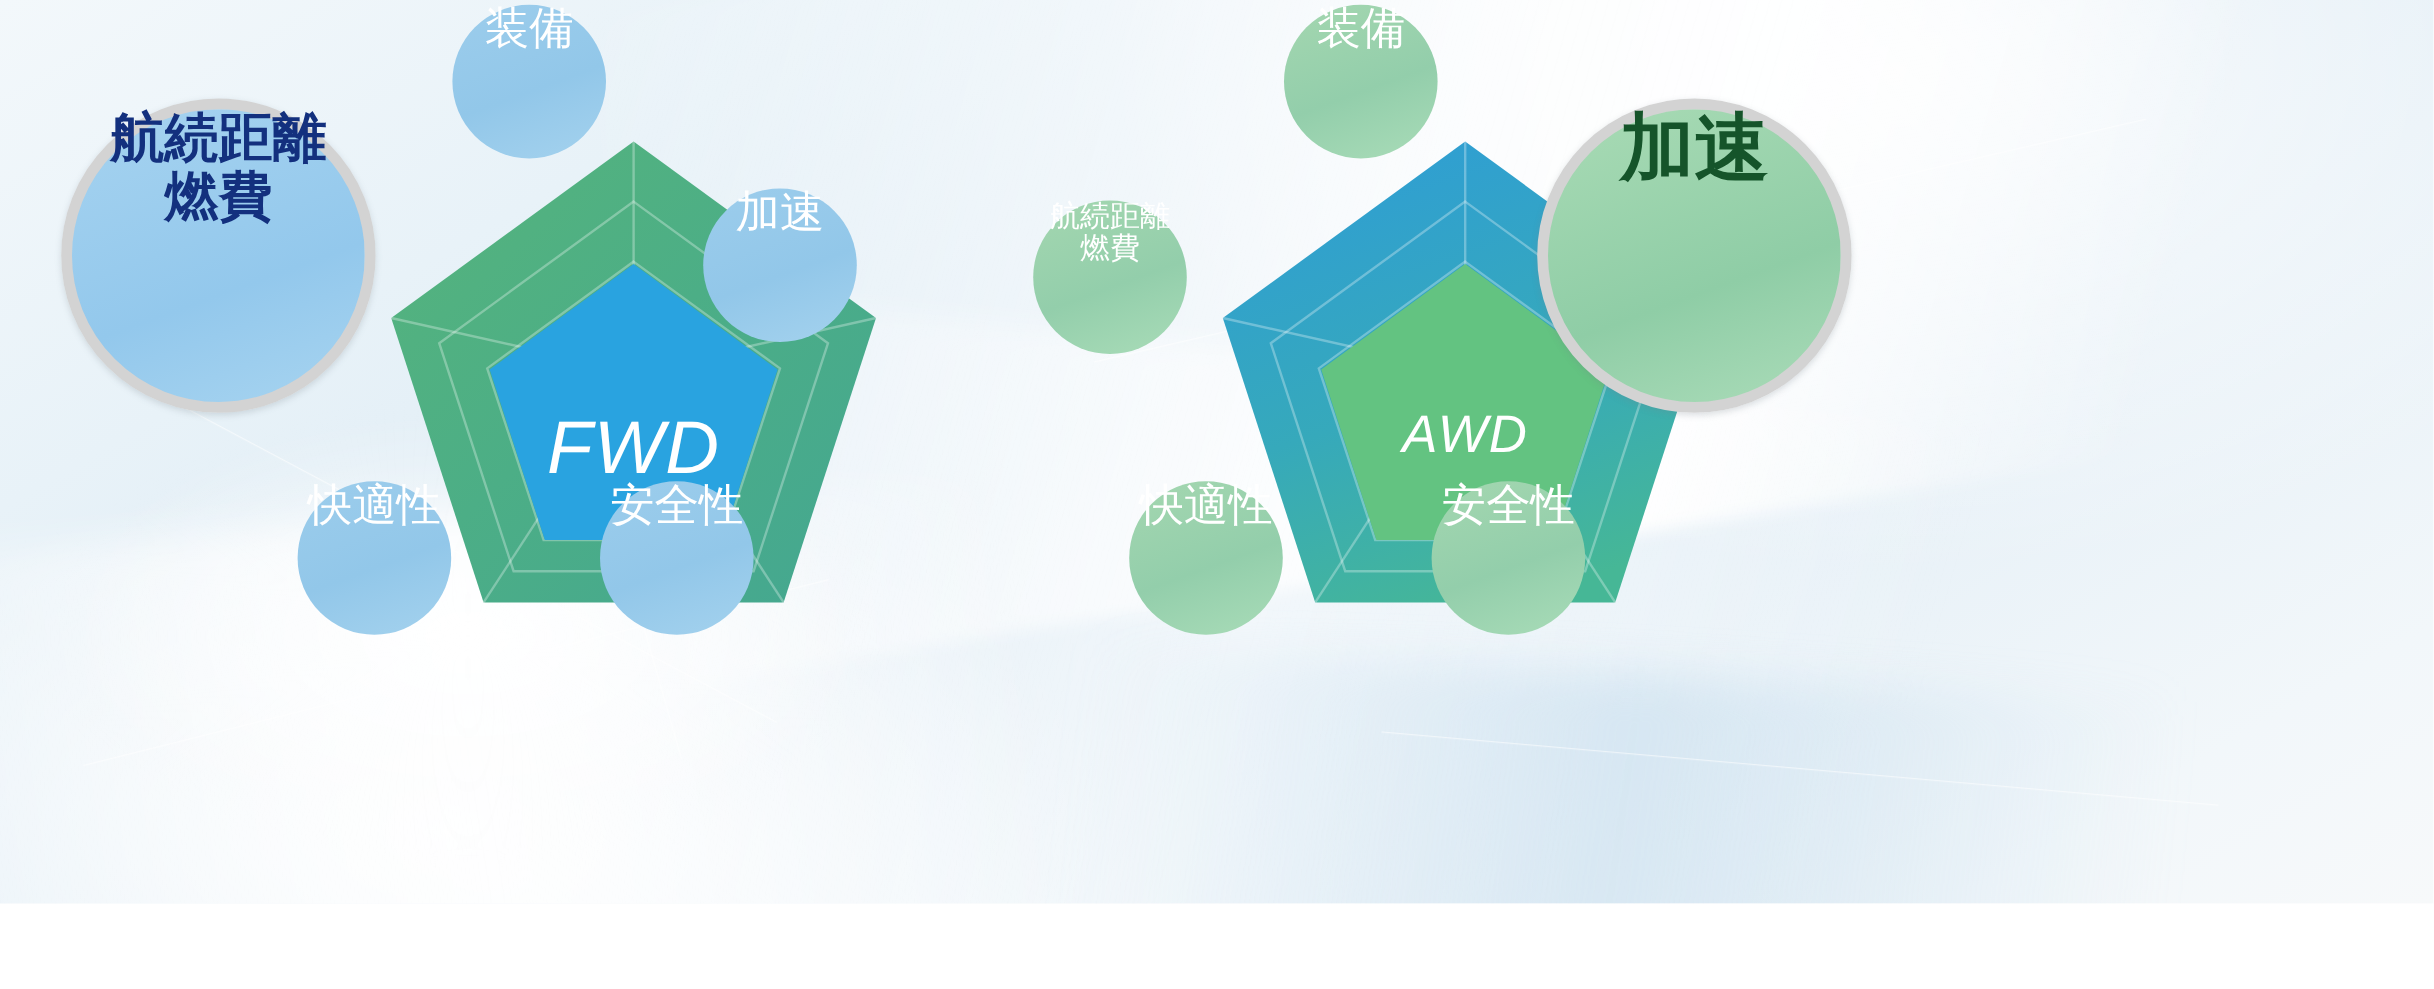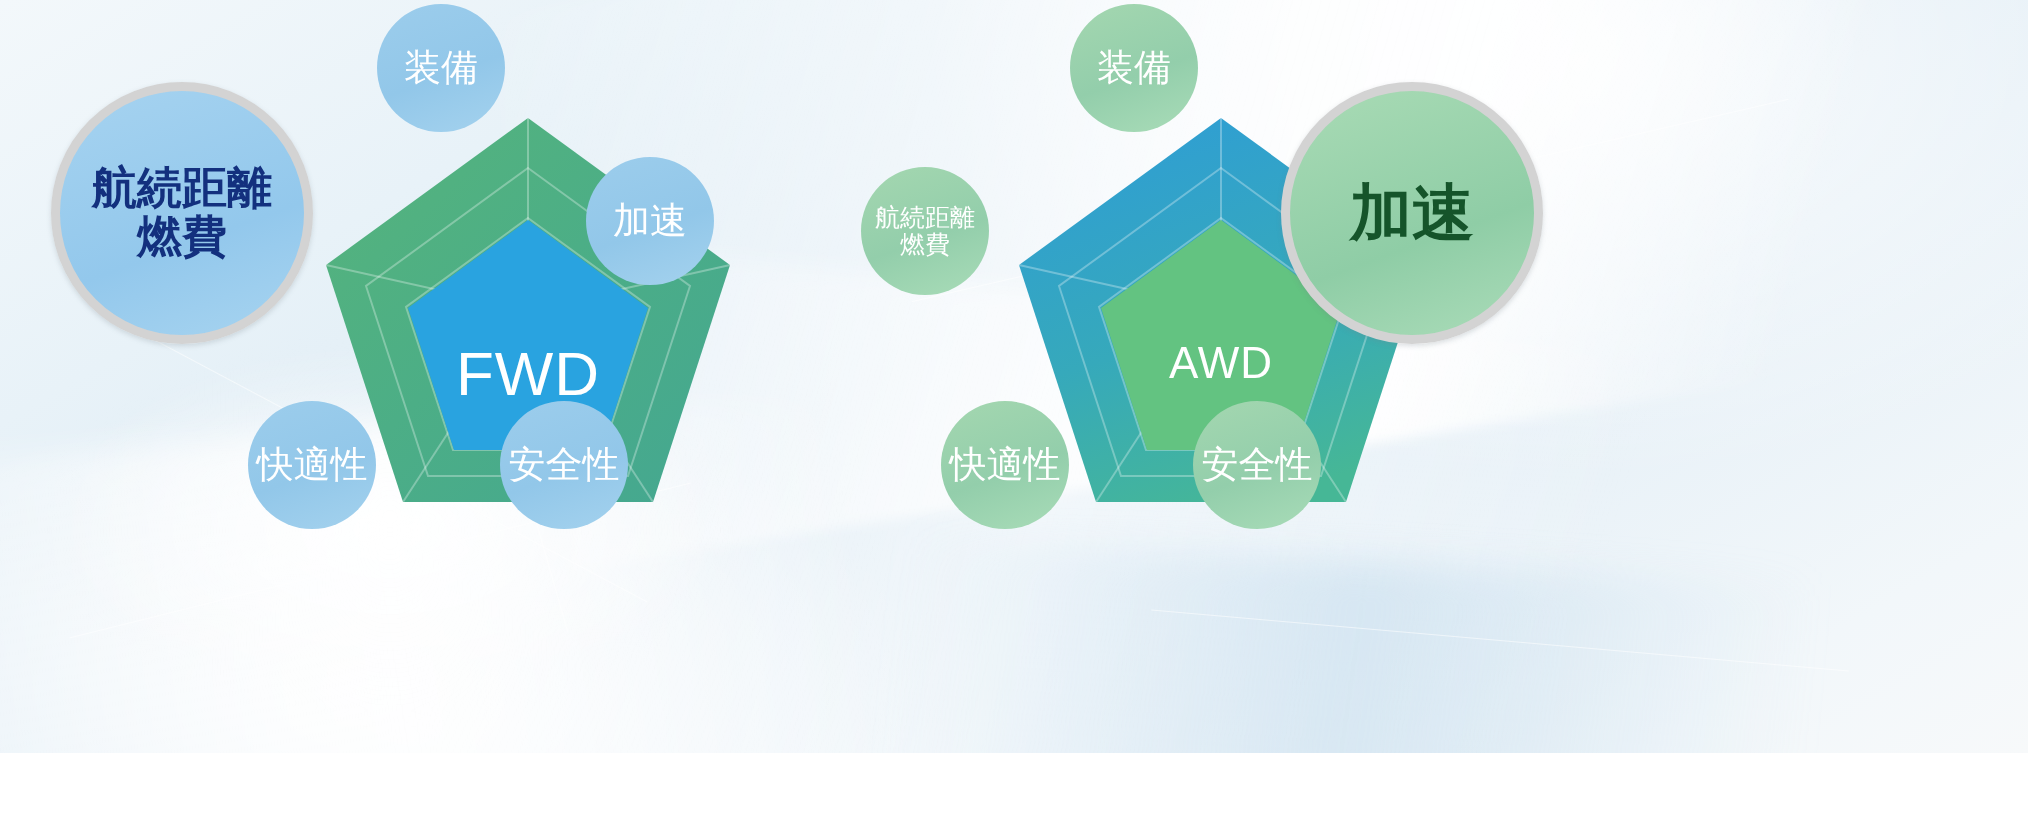--- a/index.html
+++ b/index.html
@@ -29,38 +29,38 @@
       background:linear-gradient(95deg,rgba(186,214,234,0) 0%,rgba(186,214,234,.45) 50%,rgba(186,214,234,0) 100%);
       transform:rotate(3deg);filter:blur(18px);}
   .s5{left:40px;top:340px;width:700px;height:380px;
       background:radial-gradient(ellipse at 50% 50%,rgba(255,255,255,.9) 0%,rgba(255,255,255,0) 70%);
       filter:blur(8px);}
   .meshline{position:absolute;background:rgba(255,255,255,.55);height:1px;filter:blur(.4px);}
 
   
   .bubble{
     position:absolute;border-radius:50%;
-    display:flex;align-items:center;justify-content:center;
+    display:flex;justify-content:center;
     text-align:center;line-height:1.08;
     box-sizing:border-box;
   }
   .bubble span{display:block;}
   .b-blue{background:linear-gradient(160deg,#9ccdec 0%,#92c7e9 55%,#a4d2ee 100%);color:#ffffff;}
   .b-green{background:linear-gradient(160deg,#a4d7b0 0%,#93ceab 55%,#a9dcb8 100%);color:#ffffff;}
   .hero{
     border:9px solid #d3d3d3;
     box-shadow:0 2px 5px rgba(120,130,140,.25);
   }
   .hero.b-blue{background:linear-gradient(160deg,#a6d3f0 0%,#93c8ec 60%,#a7d4f0 100%);}
   .hero.b-green{background:linear-gradient(160deg,#a9dbb5 0%,#8fcda6 60%,#abdcb9 100%);}
   .hero-text-blue{color:#13307e;font-weight:bold;}
   .hero-text-green{color:#15542a;font-weight:bold;}
 
   
-  .pentawrap{position:absolute;}
+  .pentawrap{position:absolute;font-style:italic;}
   .penta{position:absolute;left:0;top:0;}
   .penta-label{
     position:absolute;color:#ffffff;font-weight:normal;
     letter-spacing:1px;white-space:nowrap;
   }
   #footer-band{position:absolute;left:0;top:753px;width:2028px;height:71px;background:#ffffff;}
 </style>
 </head>
 <body>
 

